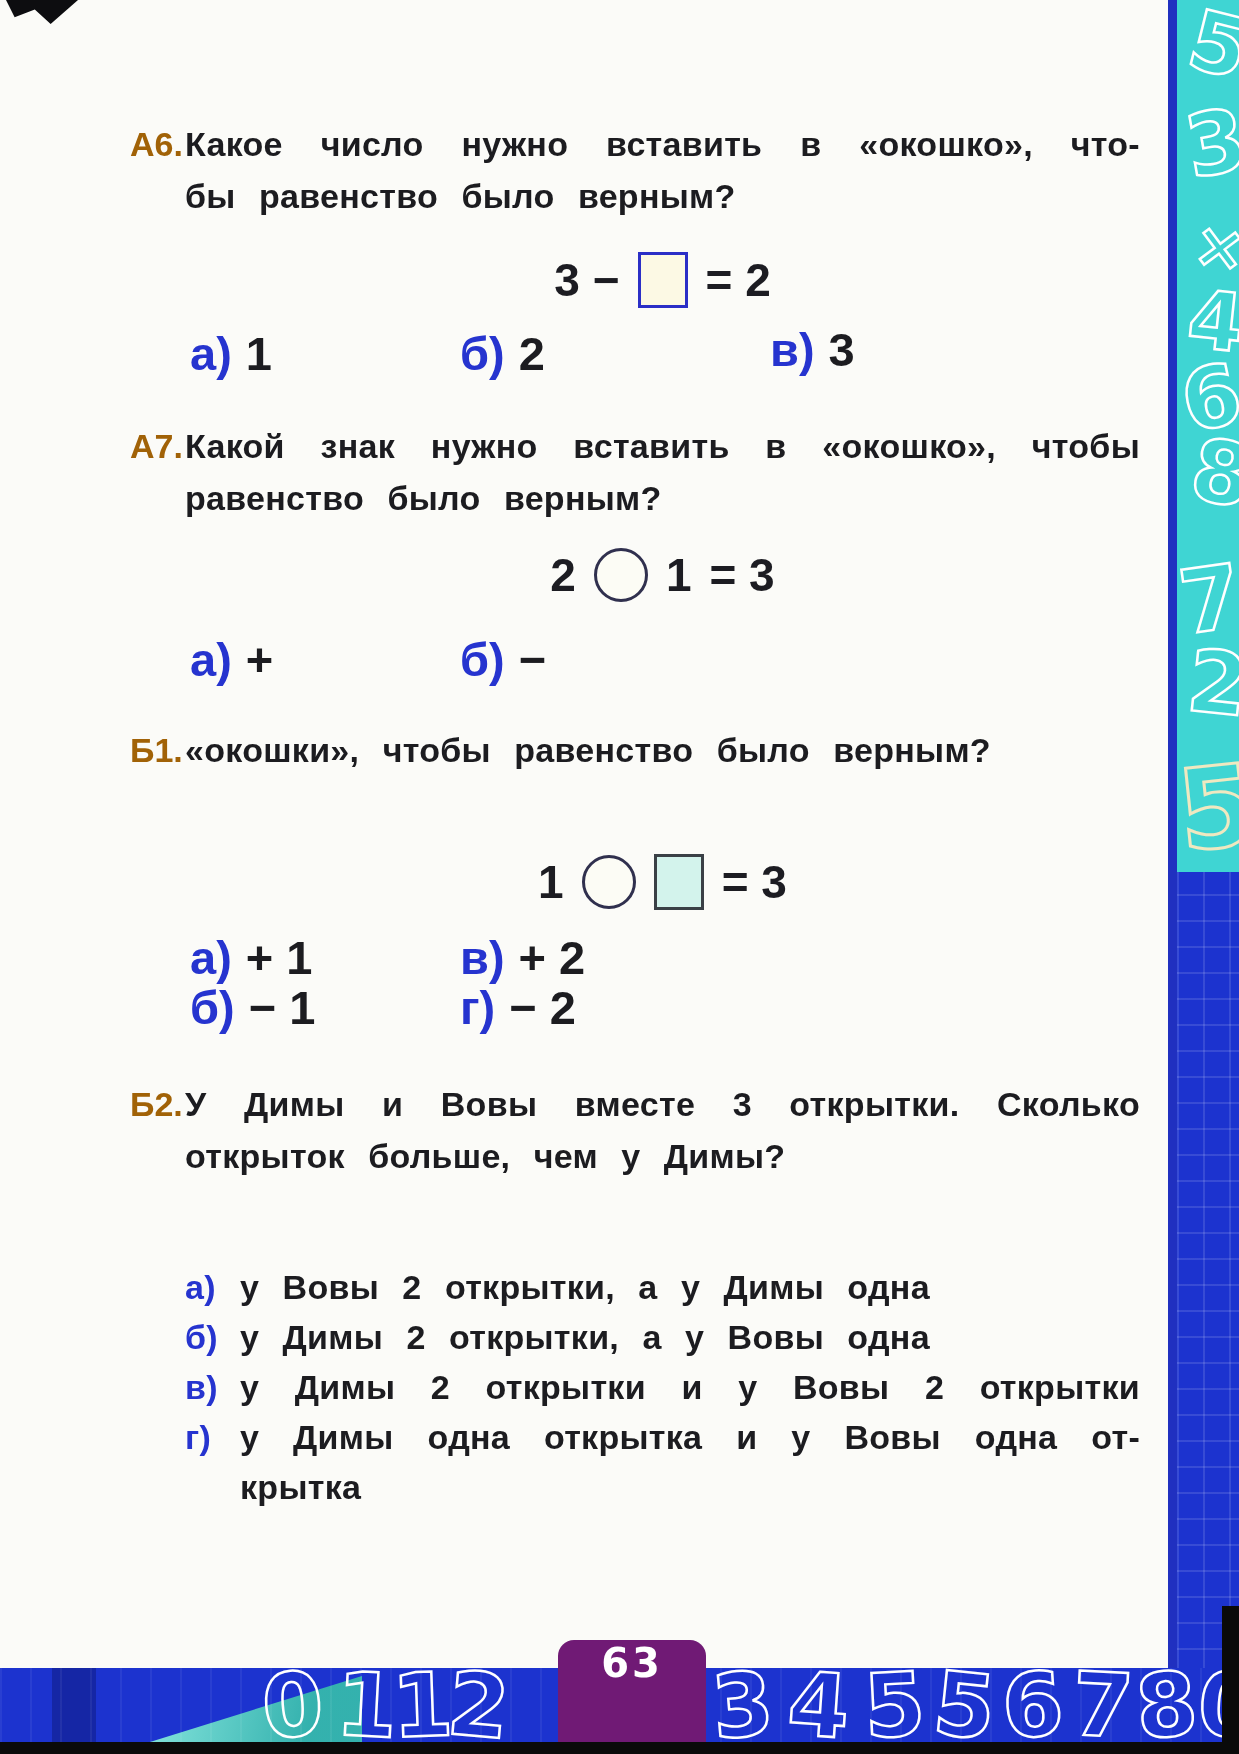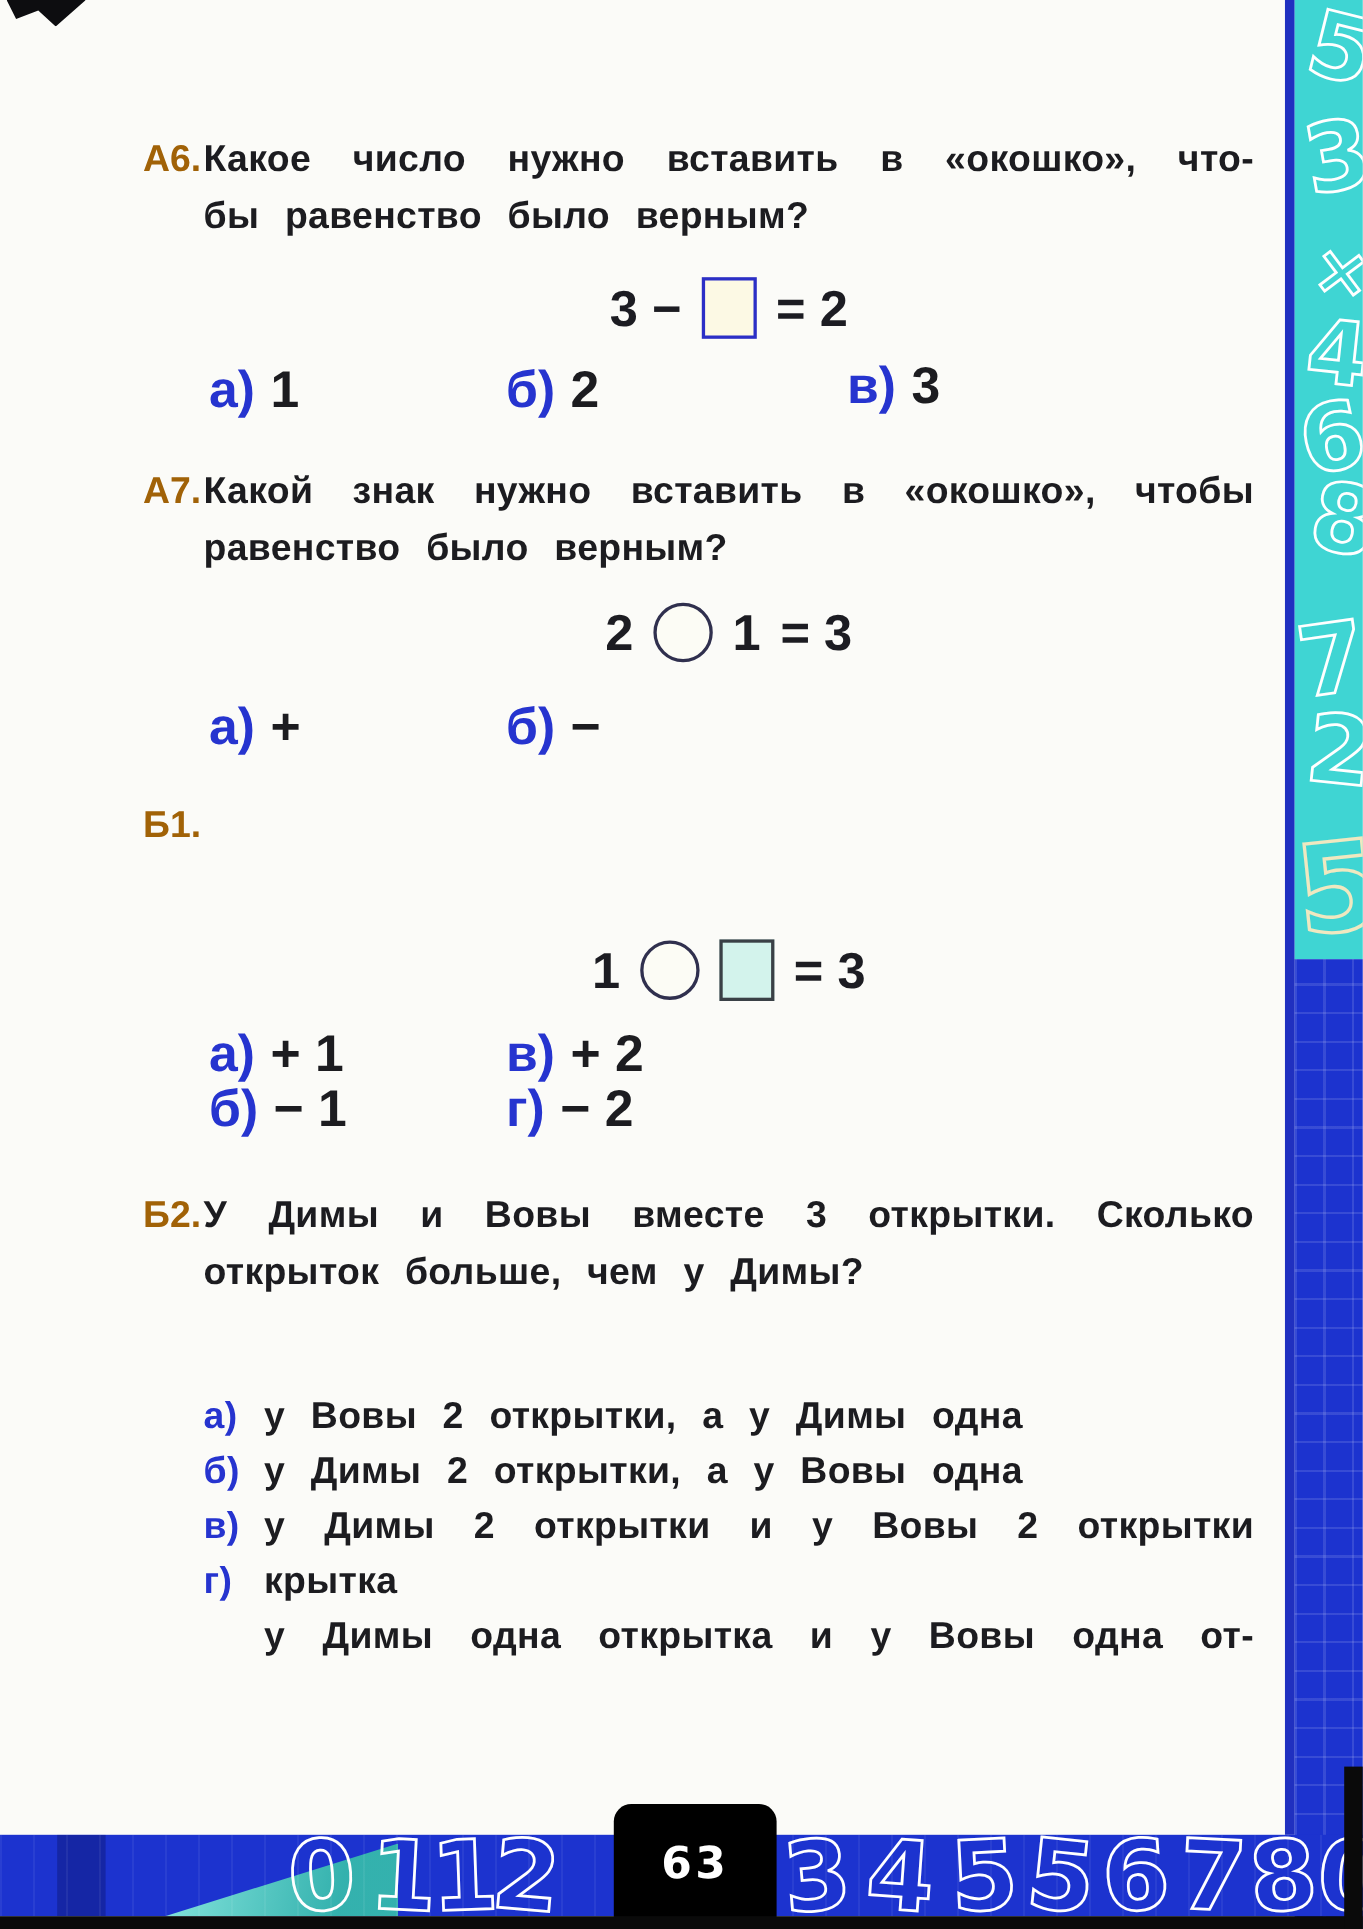--- a/index.html
+++ b/index.html
@@ -50,22 +50,22 @@
   .bg4{left:712px;transform:rotate(-5deg);}
   .bg5{left:788px;transform:rotate(4deg);}
   .bg6{left:864px;transform:rotate(-3deg);}
   .bg7{left:934px;transform:rotate(6deg);}
   .bg8{left:1002px;transform:rotate(-4deg);}
   .bg9{left:1072px;transform:rotate(3deg);}
   .bg10{left:1136px;transform:rotate(-5deg);}
   .bg11{left:1198px;transform:rotate(4deg);}
 
   
-  .page-tab{position:absolute;left:558px;top:1640px;width:148px;height:108px;background:#000000;
-        border-radius:16px 16px 0 0;z-index:6;display:flex;align-items:center;justify-content:center;}
+  .page-tab{position:absolute;left:558px;top:1640px;width:148px;height:108px;background:#701a75;
+        border-radius:16px 16px 0 0;z-index:6;display:flex;justify-content:center;}
   .page-num{color:#ffffff;font-weight:bold;font-size:40px;letter-spacing:3px;
         font-family:"DejaVu Sans",sans-serif;}
 
   
   .q{position:absolute;left:130px;width:1010px;}
   .q-id{position:absolute;left:0;top:0;color:#a16207;font-weight:700;font-size:34px;line-height:52px;}
   .q-text{position:absolute;left:55px;top:0;width:955px;color:#1c1c20;font-weight:700;font-size:34px;
         line-height:52px;word-spacing:.40em;letter-spacing:.3px;}
   .line{display:block;}
   .line.stretch{text-align:justify;text-align-last:justify;}
@@ -174,20 +174,21 @@
   <div class="opt" style="left:190px;top:636px;">
     <span class="lt">а)</span><span class="v">+</span>
   </div>
   <div class="opt" style="left:460px;top:636px;">
     <span class="lt">б)</span><span class="v">−</span>
   </div>
 
   <section class="q" style="top:724px;">
     <span class="q-id">Б1.</span>
     <div class="q-text">
+      <span class="line">«окошки», чтобы равенство было верным?</span>
     </div>
   </section>
   <div class="eq" style="top:854px;">
     <span>1</span>
     <span class="shape-circle"></span>
     <span class="shape-square teal"></span>
     <span>= 3</span>
   </div>
   <div class="opt" style="left:190px;top:934px;">
     <span class="lt">а)</span><span class="v">+ 1</span>
@@ -224,19 +225,19 @@
     </div>
     <div class="b2row">
       <span class="b2lt">в)</span>
       <div class="b2txt">
         <span class="line stretch">у Димы 2 открытки и у Вовы 2 открытки</span>
       </div>
     </div>
     <div class="b2row">
       <span class="b2lt">г)</span>
       <div class="b2txt">
+        <span class="line stretch">у Димы одна открытка и у Вовы одна от-</span>
         <span class="line">крытка</span>
-        <span class="line stretch">у Димы одна открытка и у Вовы одна от-</span>
       </div>
     </div>
   </div>
 
 </div>
 
 </body></html>

